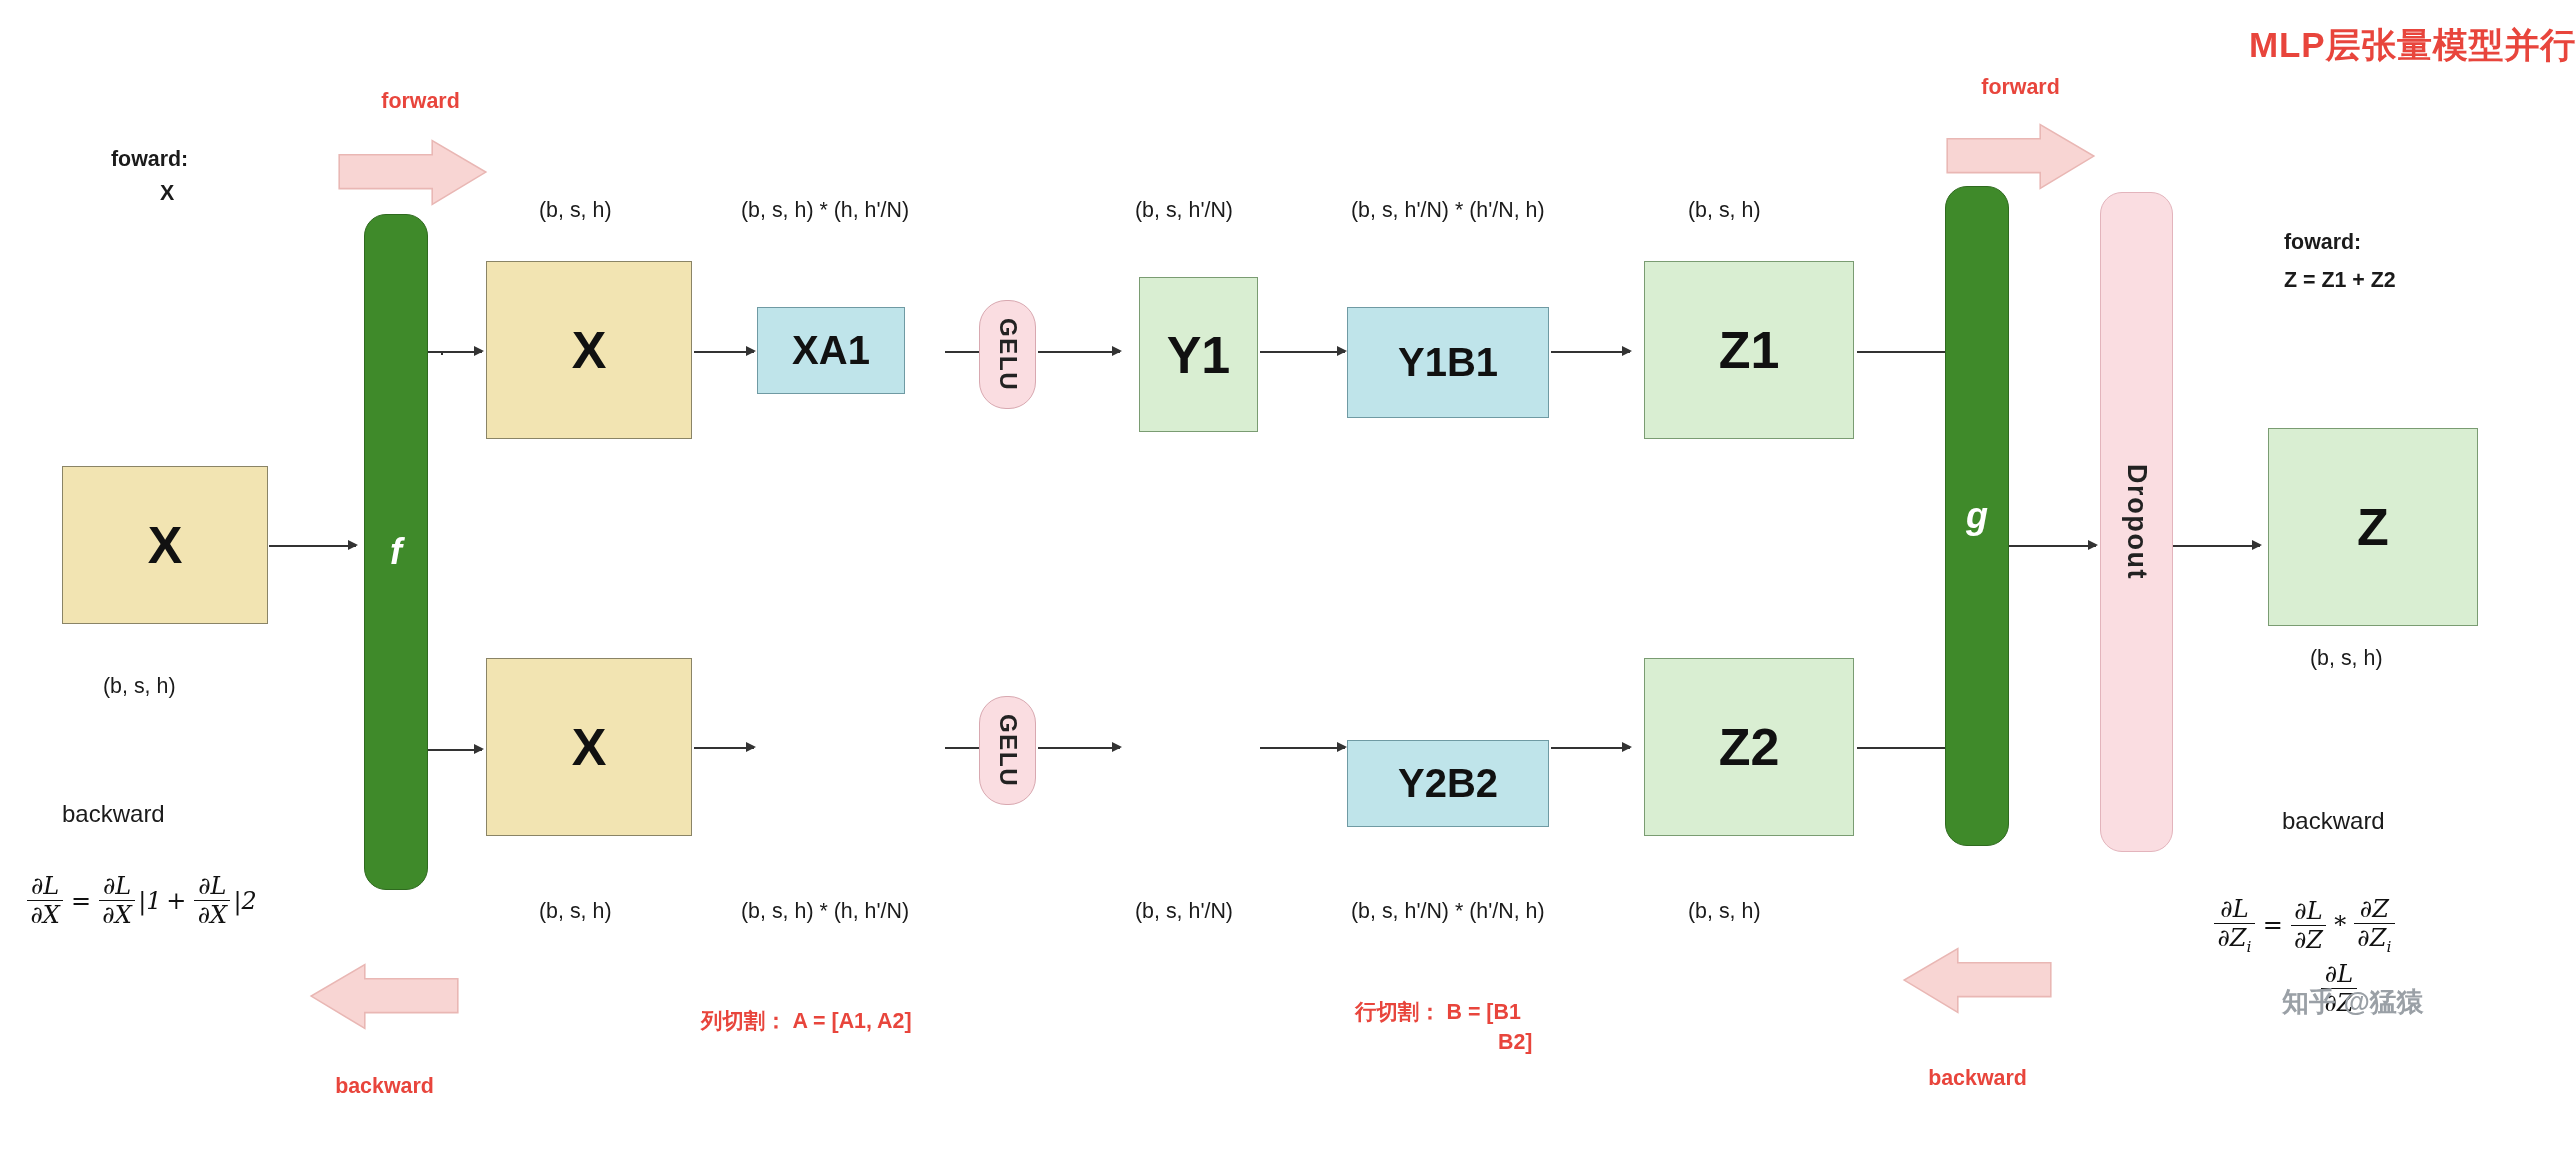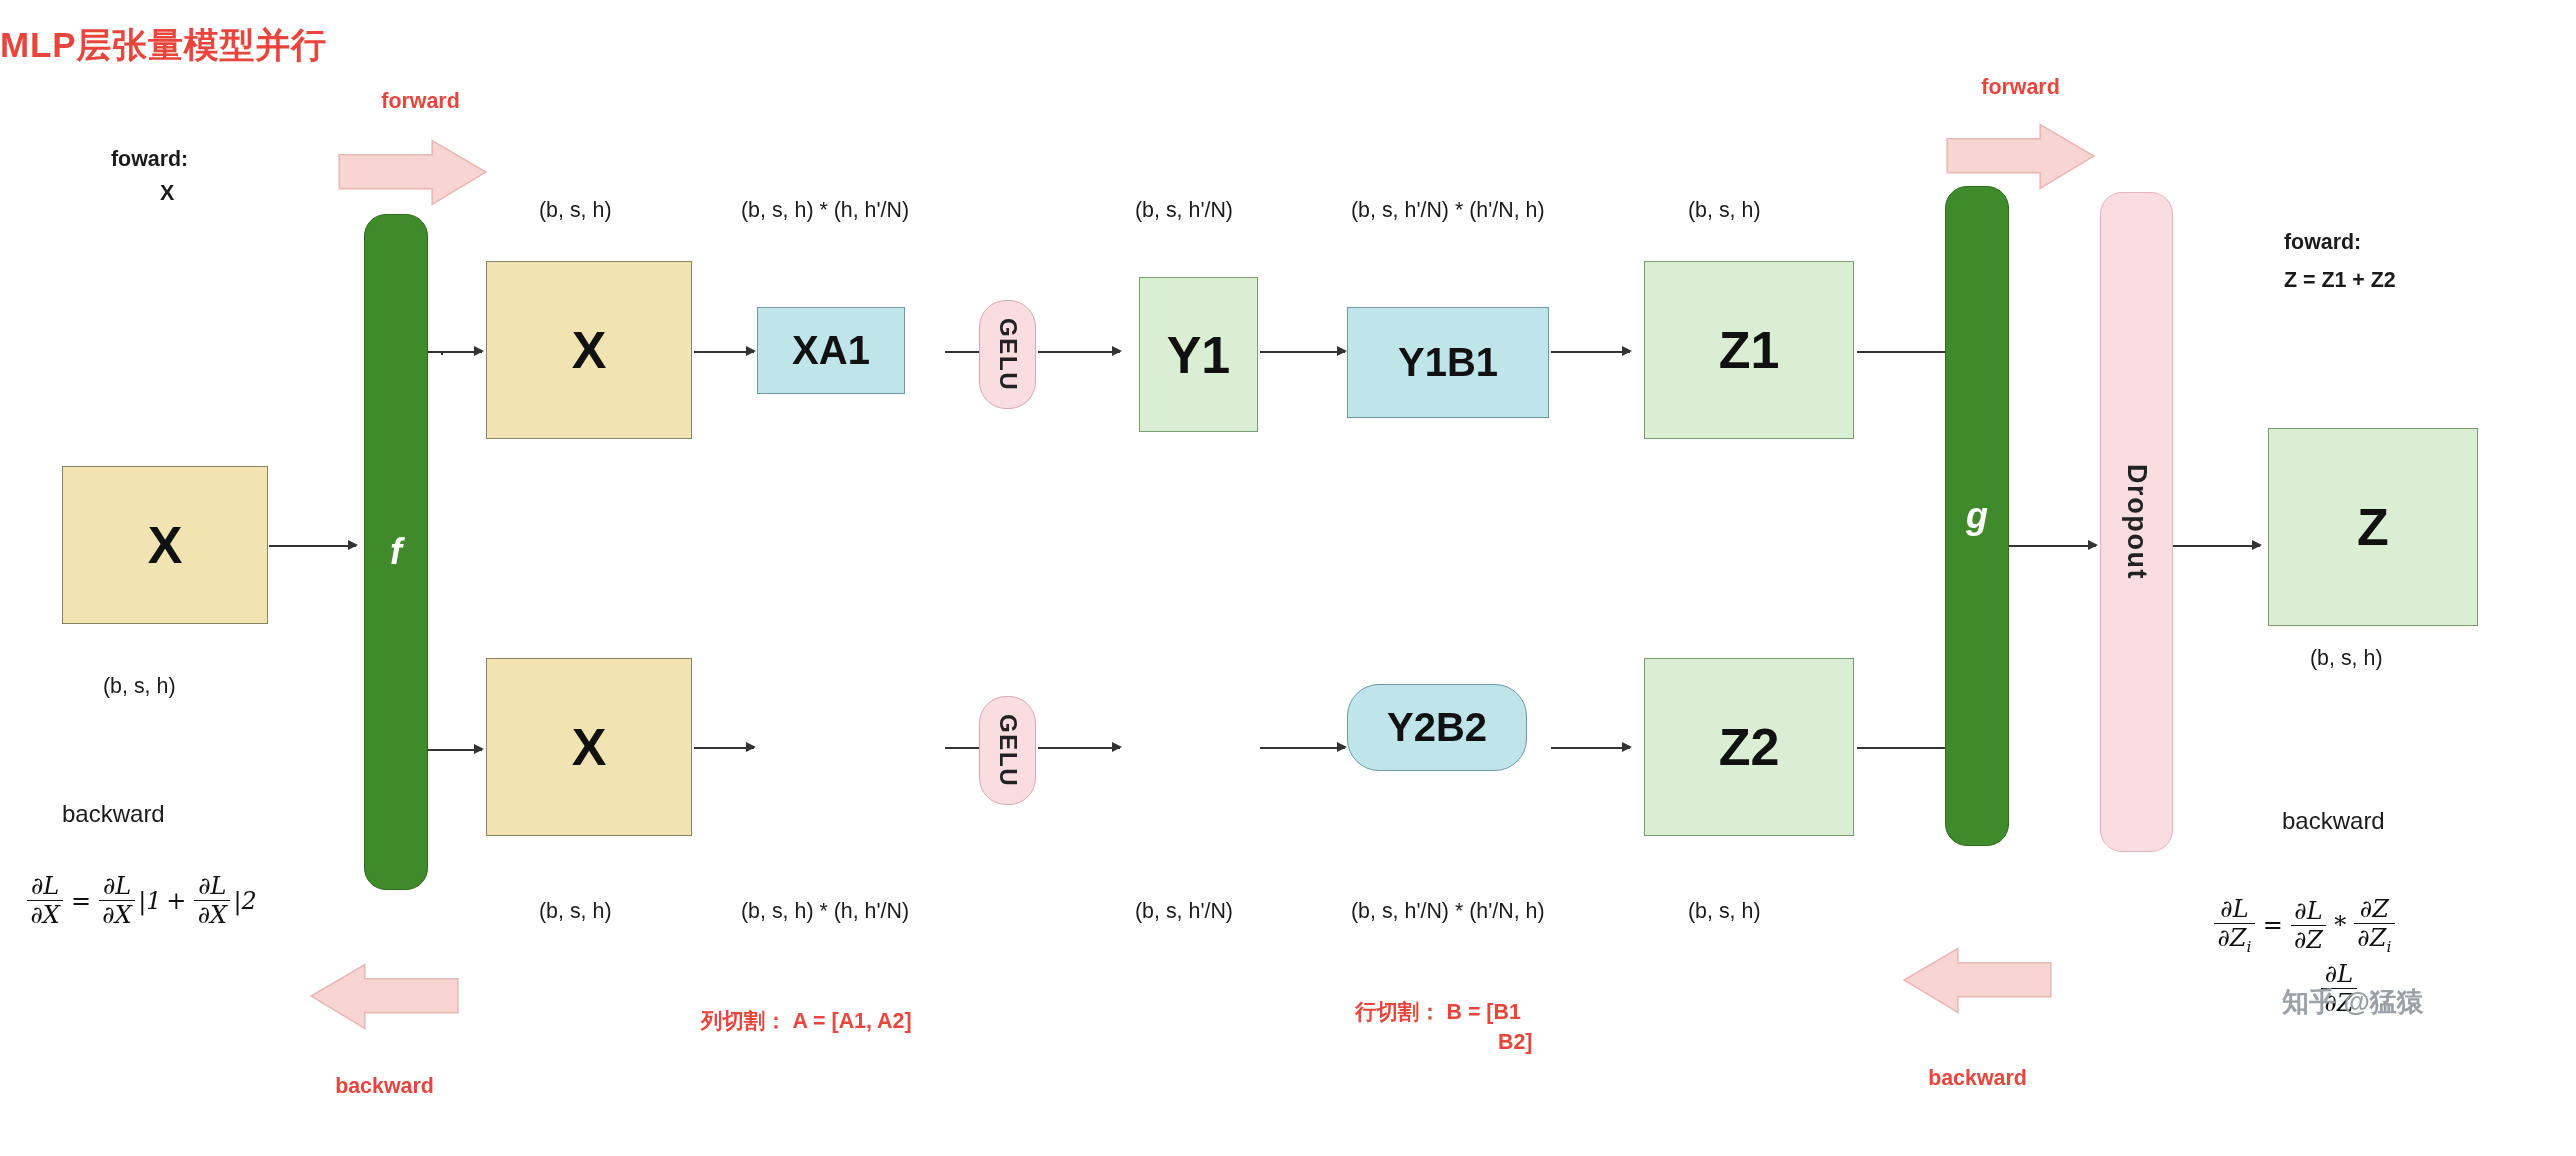--- a/index.html
+++ b/index.html
@@ -18,21 +18,21 @@
     background: #ffffff;
     overflow: hidden;
   }
   .abs { position: absolute; }
 
   
   .title {
     left: 0;
     top: 22px;
     width: 2576px;
-    text-align: left;
+    text-align: right;
     font-size: 35px;
     font-weight: 700;
     color: #e8453c;
     letter-spacing: 0.8px;
   }
 
   
   .node {
     display: flex;
     align-items: center;
@@ -243,21 +243,21 @@
   <div class="abs pill" style="left:979px; top:696px; width:55px; height:107px;">
     <span class="vtext">GELU</span>
   </div>
 
   <div class="abs conn" style="left:1038px; top:747px; width:82px;"></div>
 
   <div class="abs label" style="left:1135px; top:899px;">(b, s,  h'/N)</div>
 
   <div class="abs conn" style="left:1260px; top:747px; width:85px;"></div>
 
-  <div class="abs node blue" style="left:1347px; top:684px; width:180px; height:87px;border-radius:32px;">
+  <div class="abs node blue" style="left:1347px; top:740px; width:202px; height:87px;">
     <span class="mid-letter">Y2B2</span>
   </div>
   <div class="abs label" style="left:1351px; top:899px;">(b, s, h'/N) * (h'/N, h)</div>
 
   <div class="abs conn" style="left:1551px; top:747px; width:79px;"></div>
 
   <div class="abs node green" style="left:1644px; top:658px; width:210px; height:178px;">
     <span class="big-letter">Z2</span>
   </div>
   <div class="abs label" style="left:1688px; top:899px;">(b, s, h)</div>

